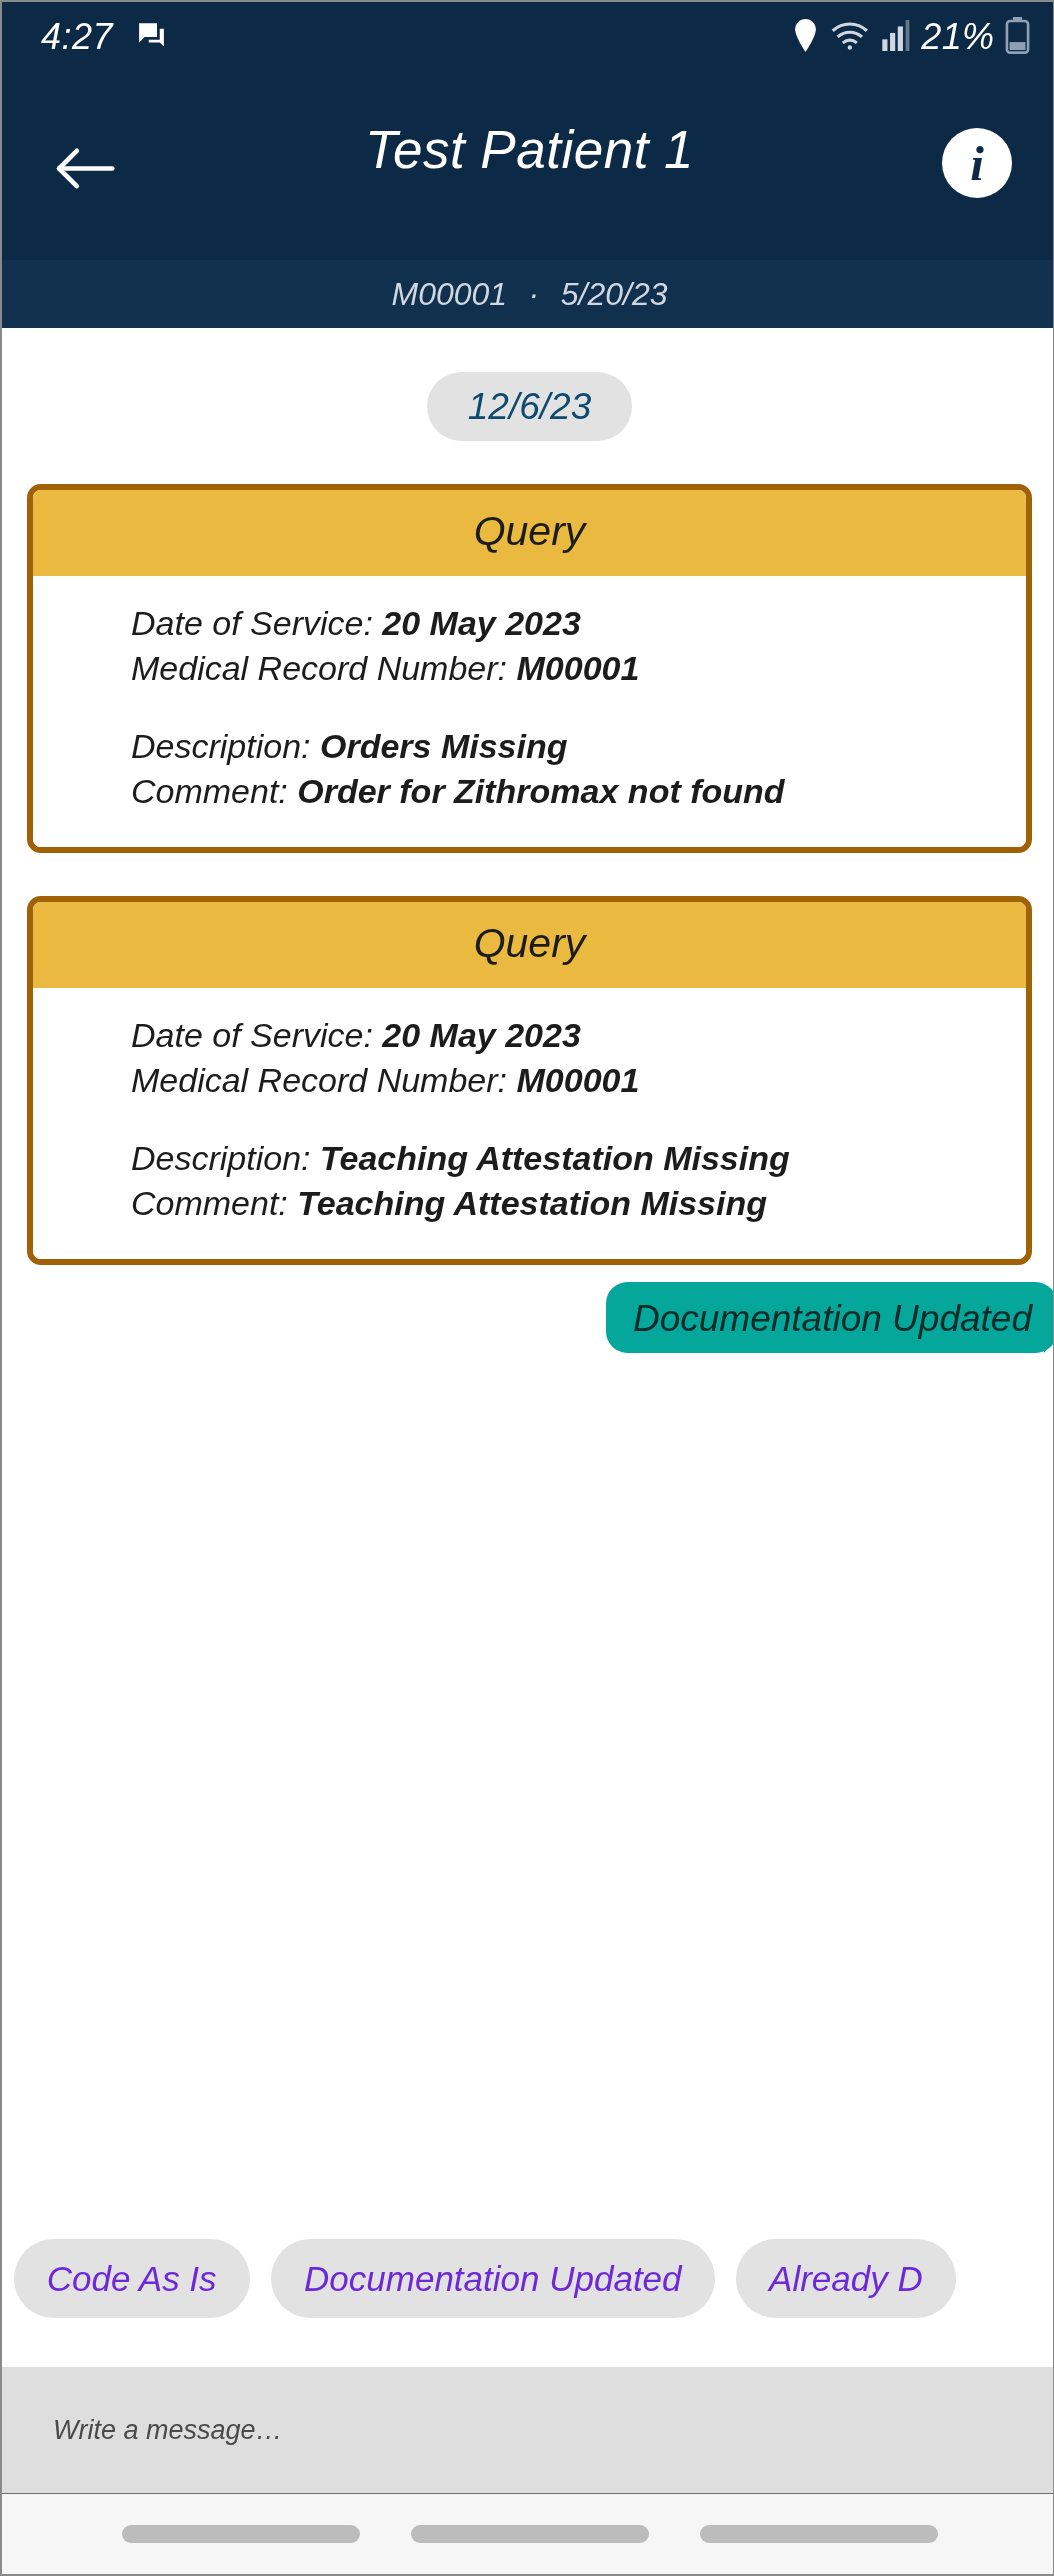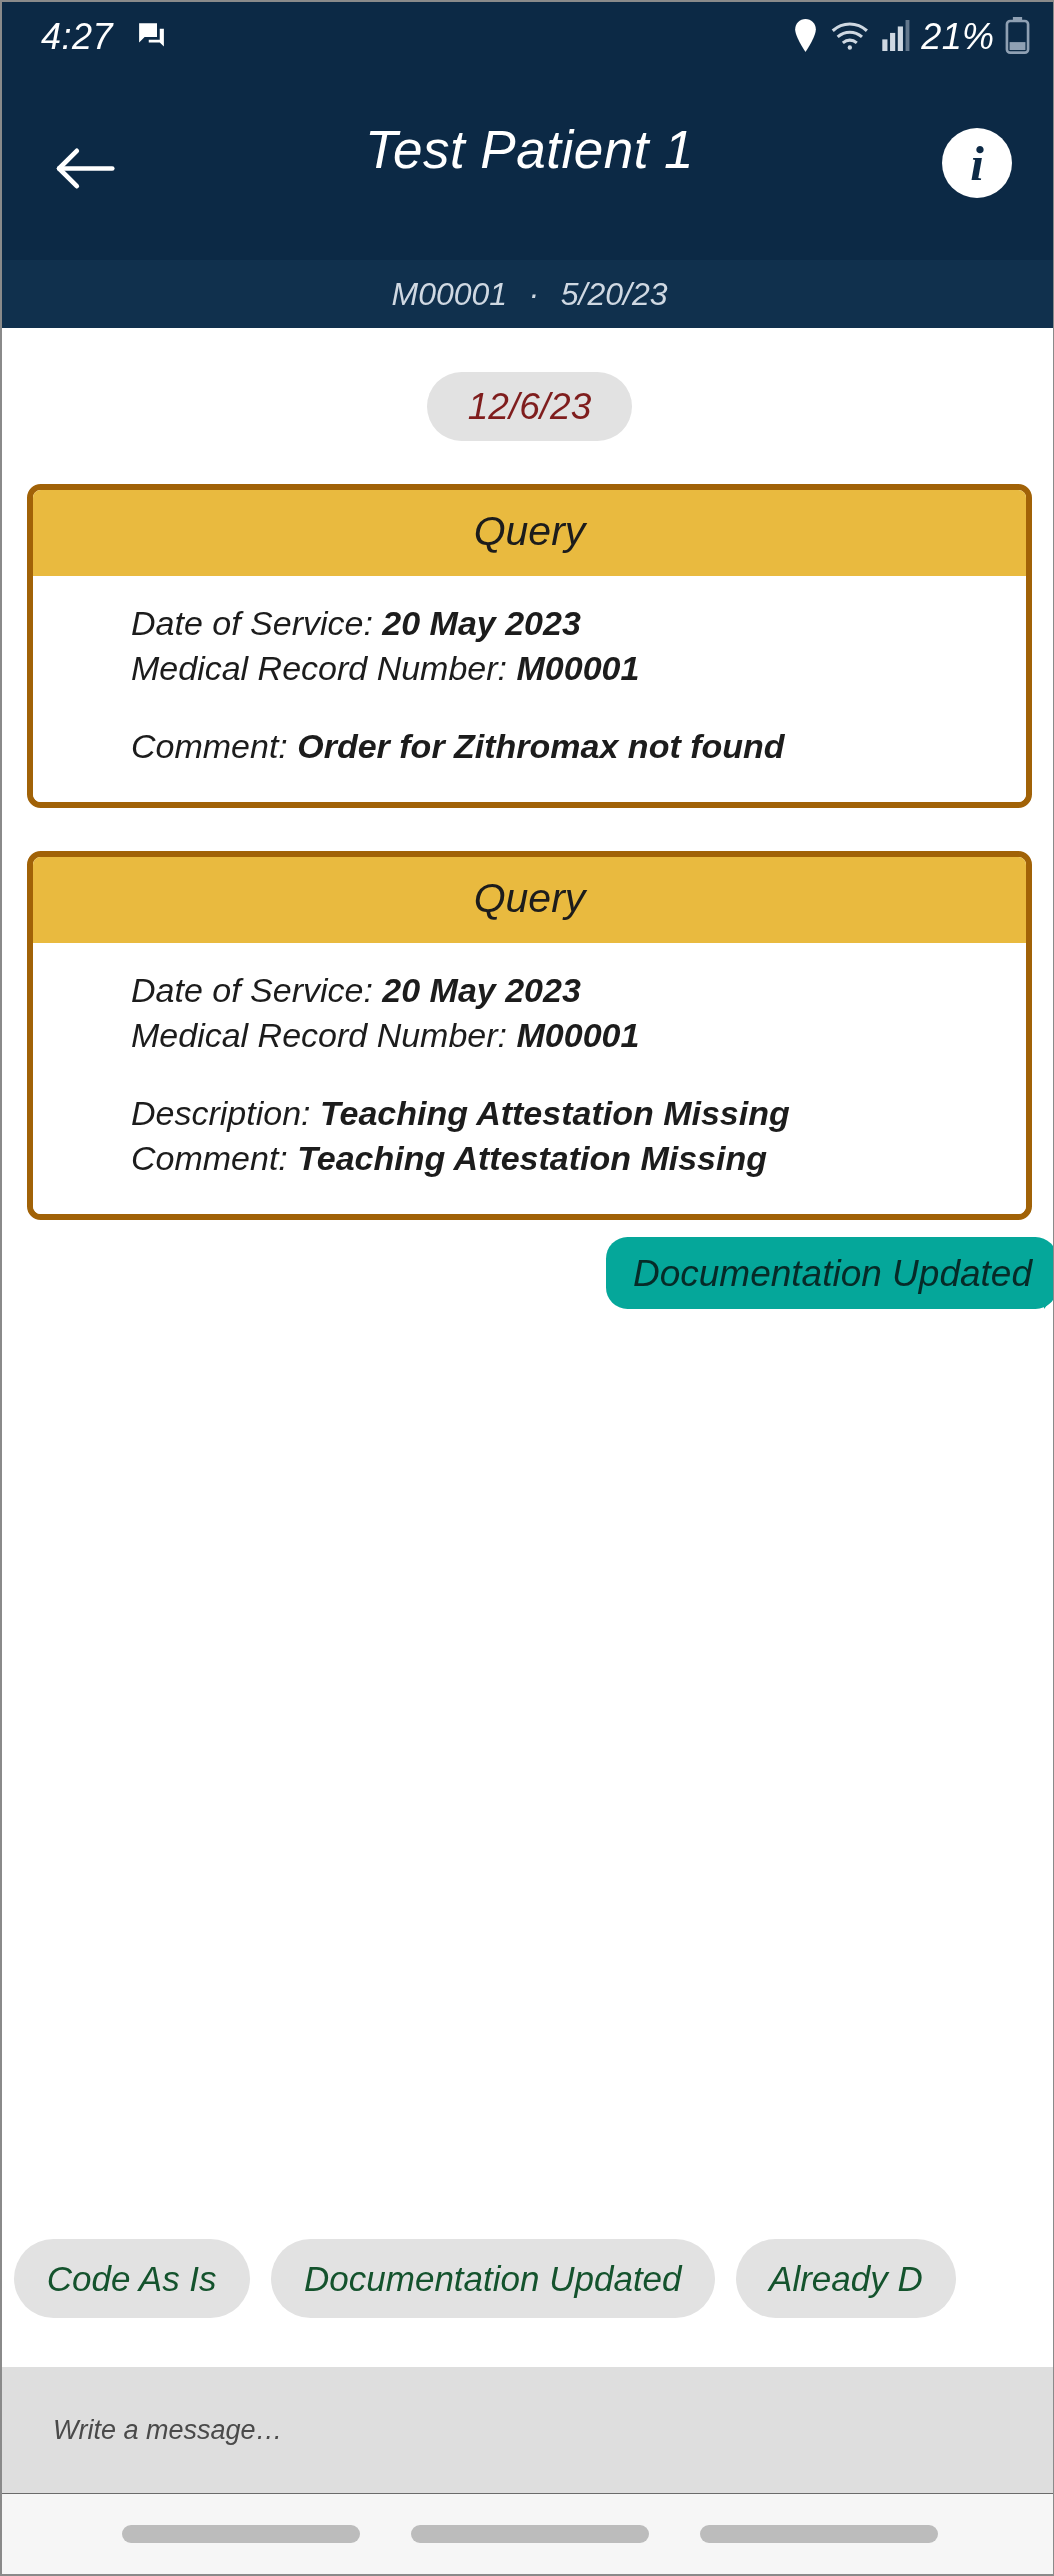--- a/index.html
+++ b/index.html
@@ -111,21 +111,21 @@
 
   .date-chip-wrap {
     display: flex; justify-content: center;
     margin-top: 43px;
   }
   .date-chip {
     background: #e2e2e2;
     border-radius: 39px;
     padding: 13.7px 41px;
     font-size: 37px;
-    color: #7f1d1d;
+    color: #0c4a6e;
   }
 
   
   .card {
     margin-top: 43px;
     border: 6px solid #a16207;
     border-radius: 13.7px;
     overflow: hidden;
     background: #ffffff;
   }
@@ -205,21 +205,21 @@
     align-items: center;
     gap: 21.5px;
     padding-left: 11.7px;
     overflow: hidden;
   }
   .qr-chip {
     background: #e2e2e2;
     border-radius: 49px;
     padding: 19.5px 33px;
     font-size: 35px;
-    color: #14532d;
+    color: #6d28d9;
     white-space: nowrap;
     flex: 0 0 auto;
   }
 
   
   .composer {
     position: absolute;
     left: 0; top: 2365px;
     width: 1055px; height: 129px;
     background: #dedede;
@@ -327,20 +327,23 @@
       <div class="card-header">Query</div>
       <div class="card-body">
         <div class="row">
           <span>Date of Service: </span><b>20 May 2023</b>
         </div>
         <div class="row">
           <span>Medical Record Number: </span><b>M00001</b>
         </div>
         <div class="row-gap"></div>
         <div class="row">
+          <span>Description: </span><b>Orders Missing</b>
+        </div>
+        <div class="row">
           <span>Comment: </span><b>Order for Zithromax not found</b>
         </div>
       </div>
     </div>
 
     <div class="card">
       <div class="card-header">Query</div>
       <div class="card-body">
         <div class="row">
           <span>Date of Service: </span><b>20 May 2023</b>

